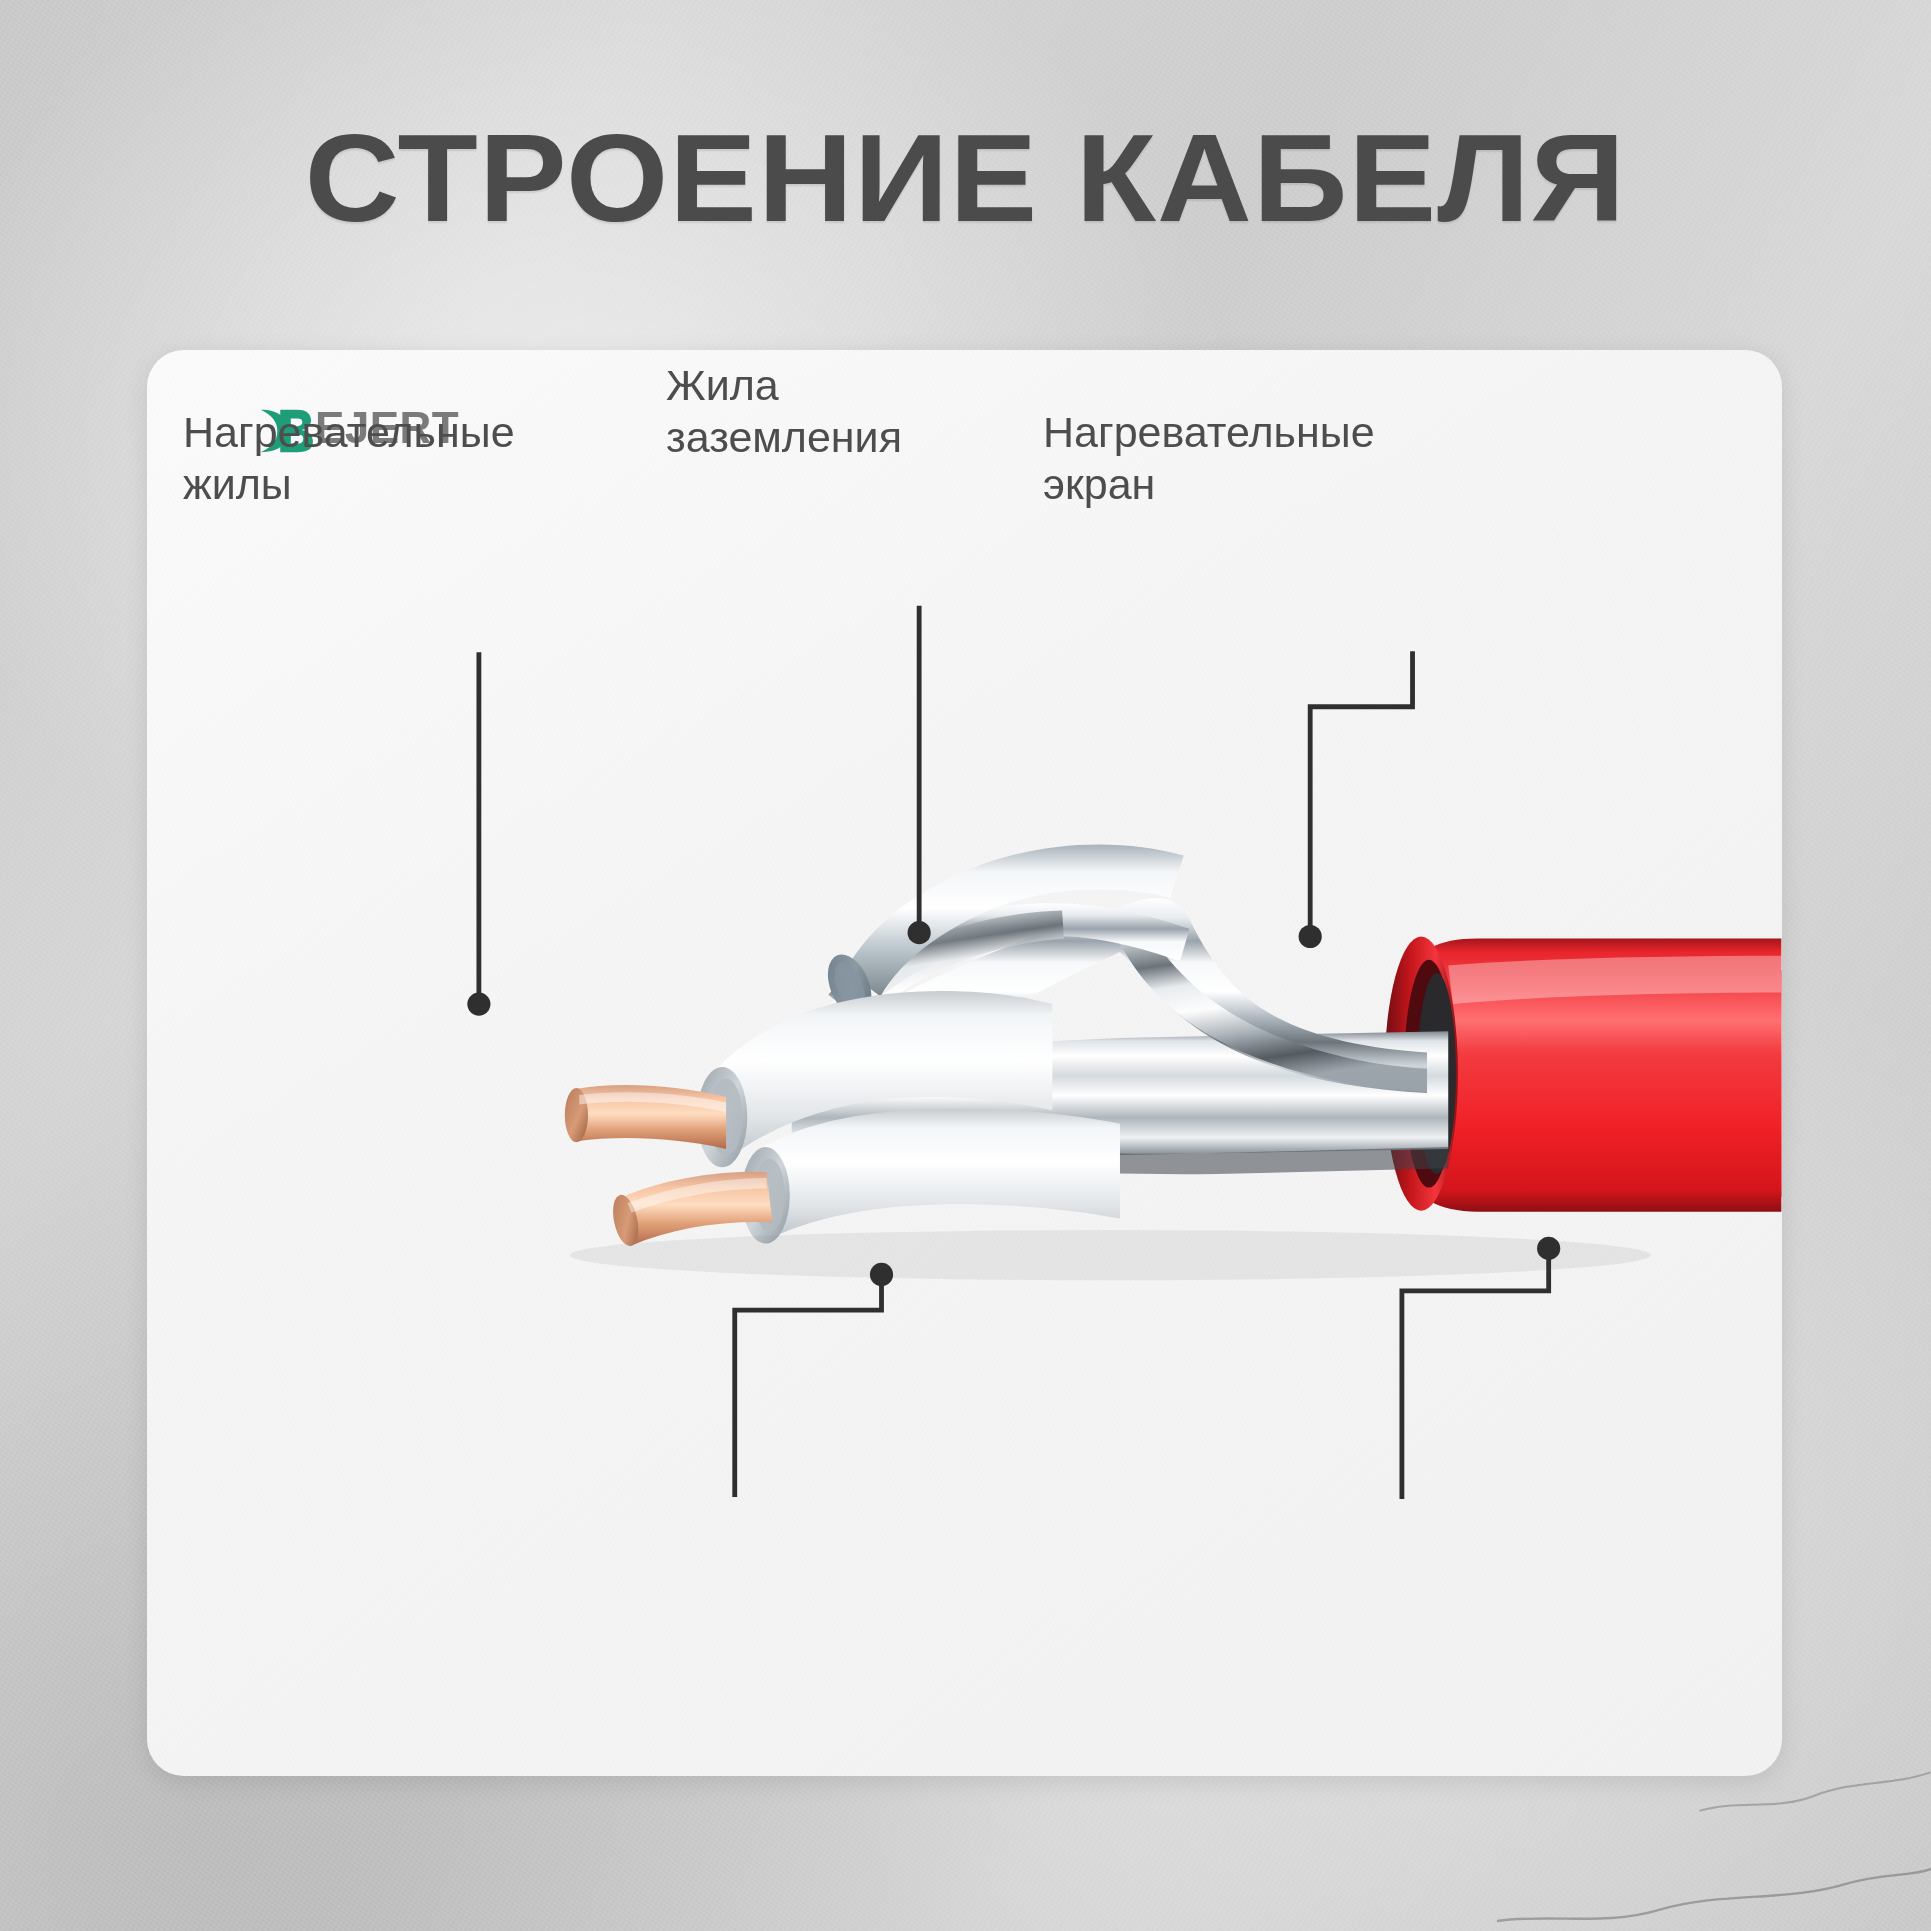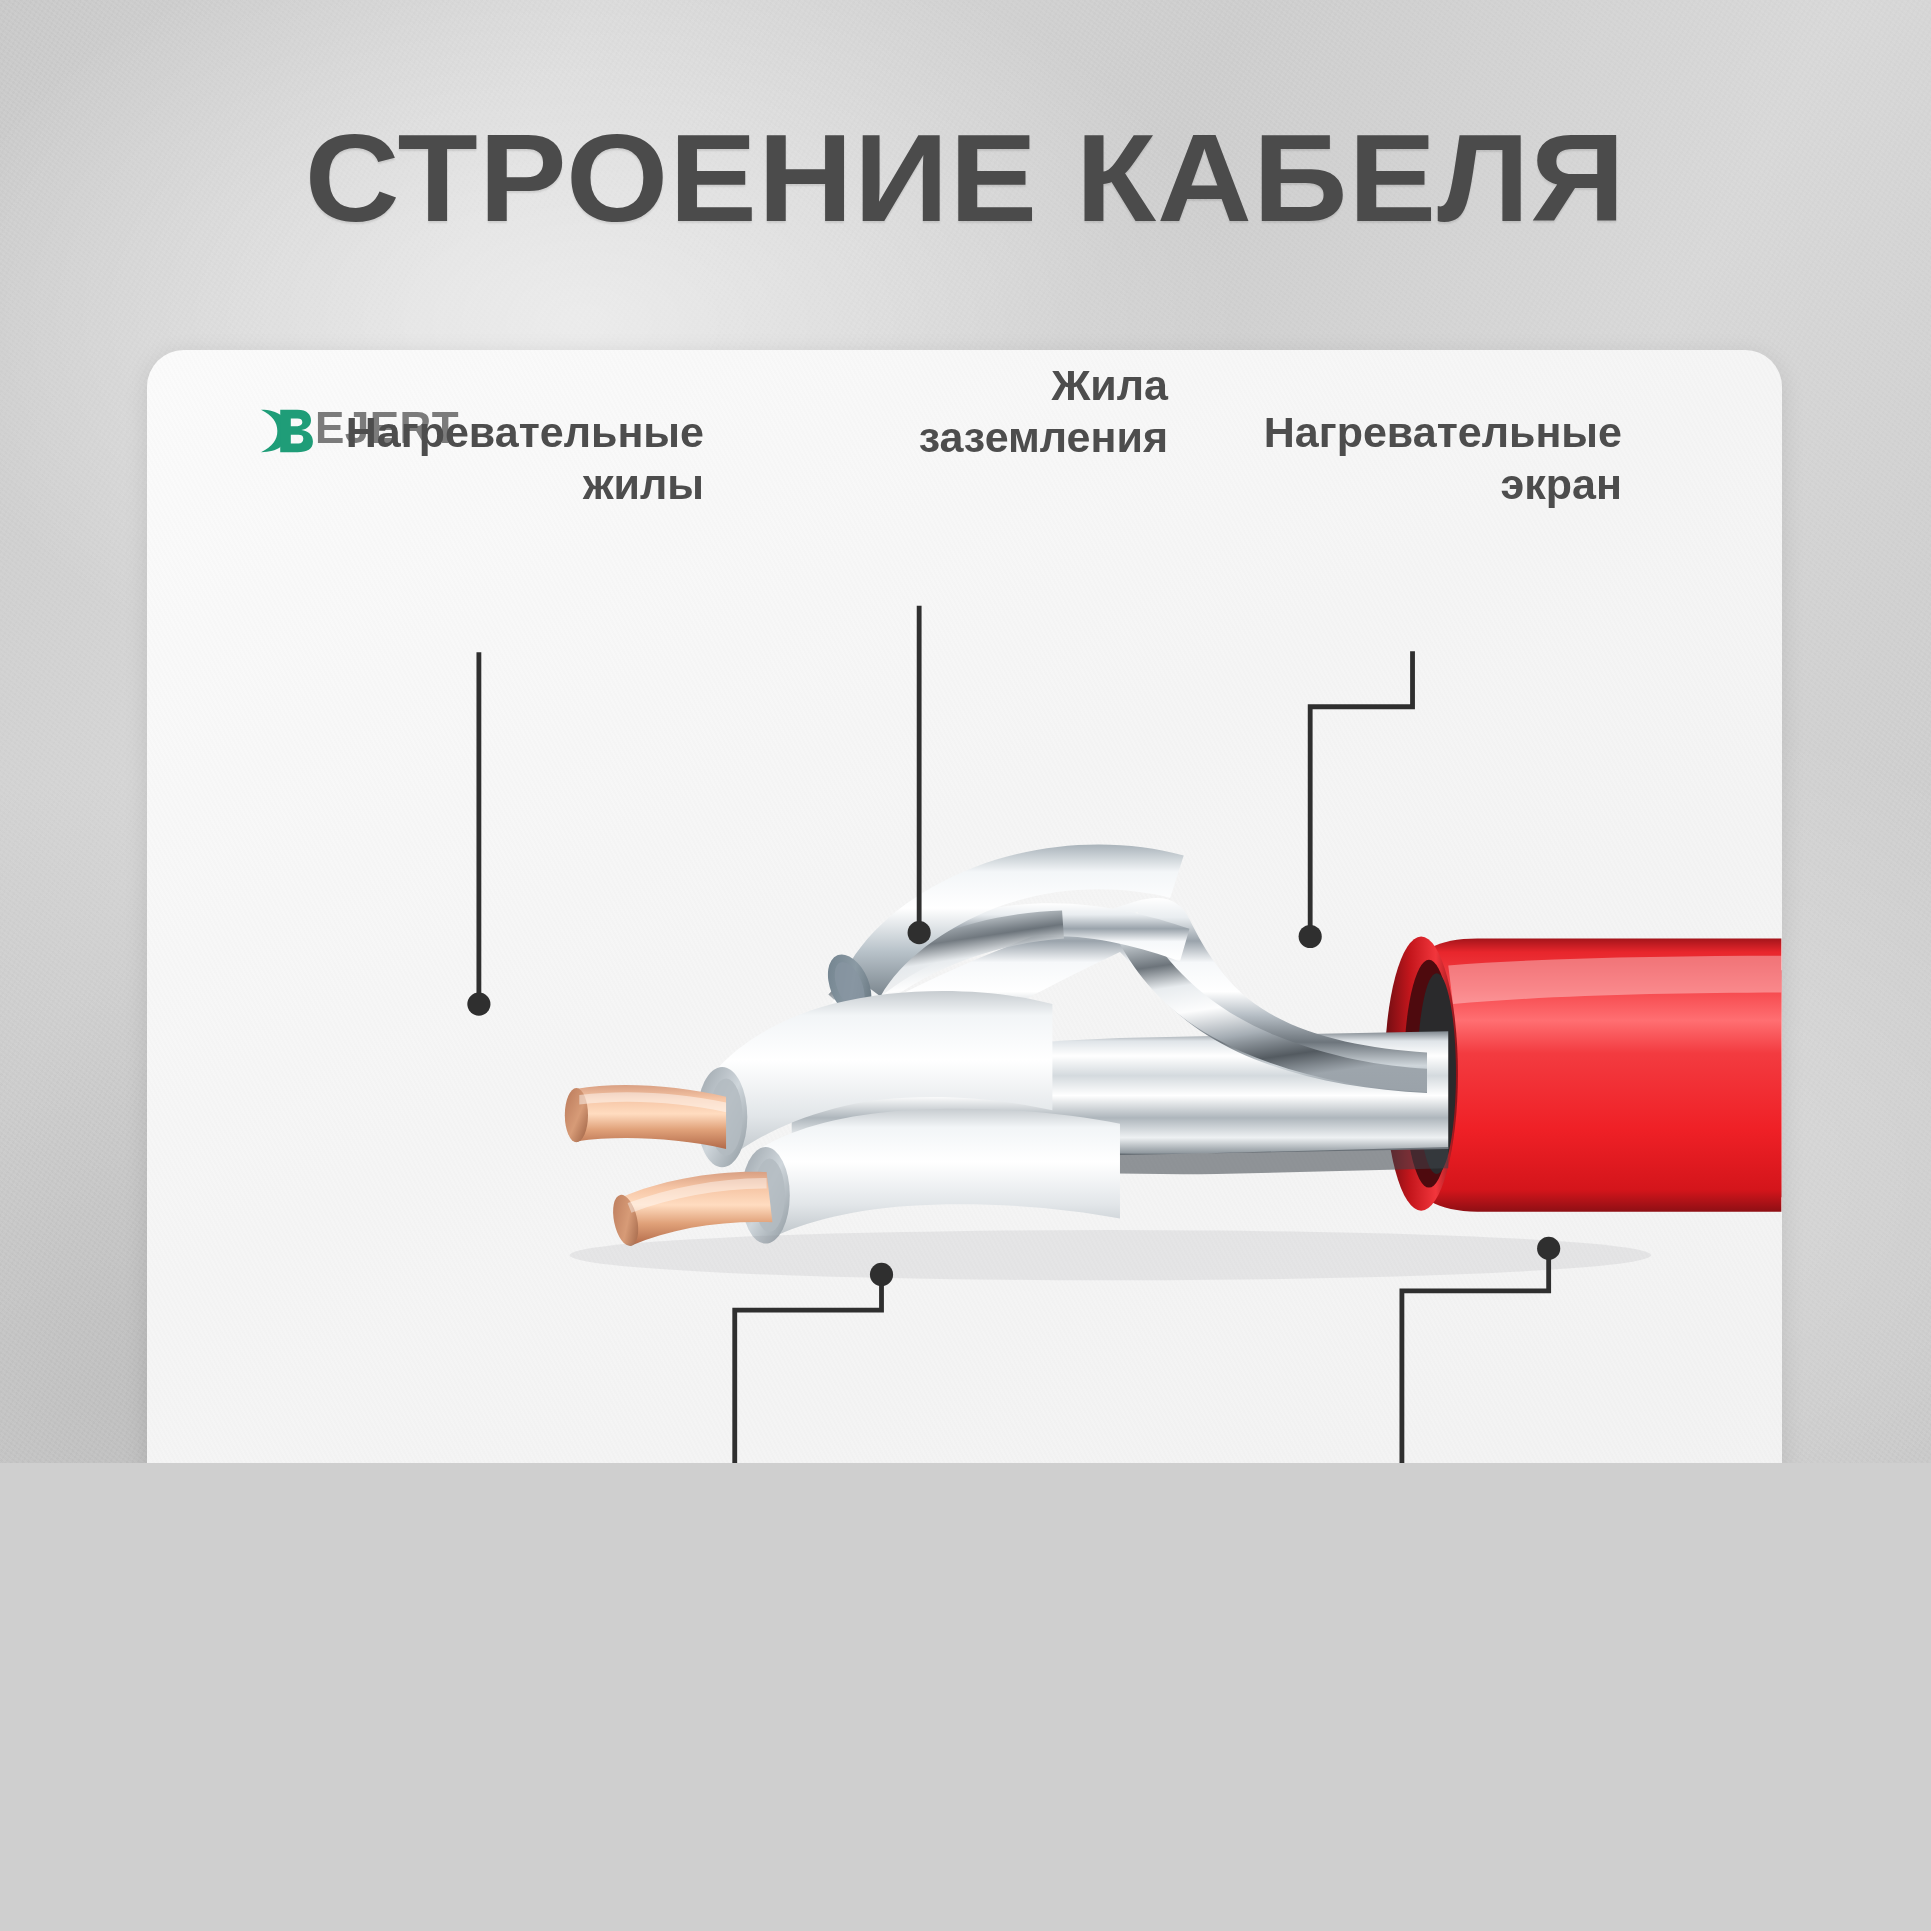--- a/index.html
+++ b/index.html
@@ -1,21 +1,21 @@
 <!DOCTYPE html>
 <html><head>
 <meta charset="utf-8">
 <style>
   html,body{margin:0;padding:0;}
   body{
     width:1931px;height:1931px;overflow:hidden;
     font-family:"Liberation Sans","DejaVu Sans",sans-serif;
     background:#cfcfcf;
   }
-  #stage{position:relative;width:1931px;height:1463px;overflow:hidden;}
+  #stage{position:relative;width:1931px;height:1931px;overflow:hidden;}
 
   
   .bg{position:absolute;inset:0;
     background:
       radial-gradient(ellipse 55% 45% at 30% 22%, rgba(255,255,255,.55), rgba(255,255,255,0) 62%),
       radial-gradient(ellipse 60% 50% at 78% 80%, rgba(255,255,255,.30), rgba(255,255,255,0) 65%),
       radial-gradient(ellipse 70% 60% at 10% 95%, rgba(120,120,120,.22), rgba(0,0,0,0) 70%),
       linear-gradient(118deg,#c9c9c9 0%,#d6d6d6 22%,#cdcdcd 46%,#d8d8d8 68%,#c6c6c6 100%);
   }
   .bg-grain{position:absolute;inset:0;opacity:.5;
@@ -47,22 +47,22 @@
   .card-grain{position:absolute;inset:0;opacity:.35;
     background-image:repeating-linear-gradient(62deg, rgba(0,0,0,.022) 0 1.9px, rgba(255,255,255,.03) 1.9px 3.9px);}
 
   
   .logo{position:absolute;left:259px;top:406px;display:flex;align-items:flex-start;height:56px;}
   .logo-mark{width:54px;height:50px;margin-right:1.9px;}
   .logo-word{font-size:44px;font-weight:700;color:#7b7b7b;letter-spacing:0.5px;line-height:1;}
 
   
   .label{
-    position:absolute;text-align:right;color:#4d4d4d;
-    font-size:43px;line-height:1.22;font-weight:700;white-space:pre-line;
+    position:absolute;text-align:left;color:#4d4d4d;
+    font-size:43px;line-height:1.22;font-weight:400;white-space:pre-line;
   }
 
   
   .leads{position:absolute;left:0;top:0;width:1931px;height:1931px;pointer-events:none;}
 
   
   .cable{position:absolute;left:0;top:0;width:1931px;height:1931px;}
 </style>
 </head>
 <body>

